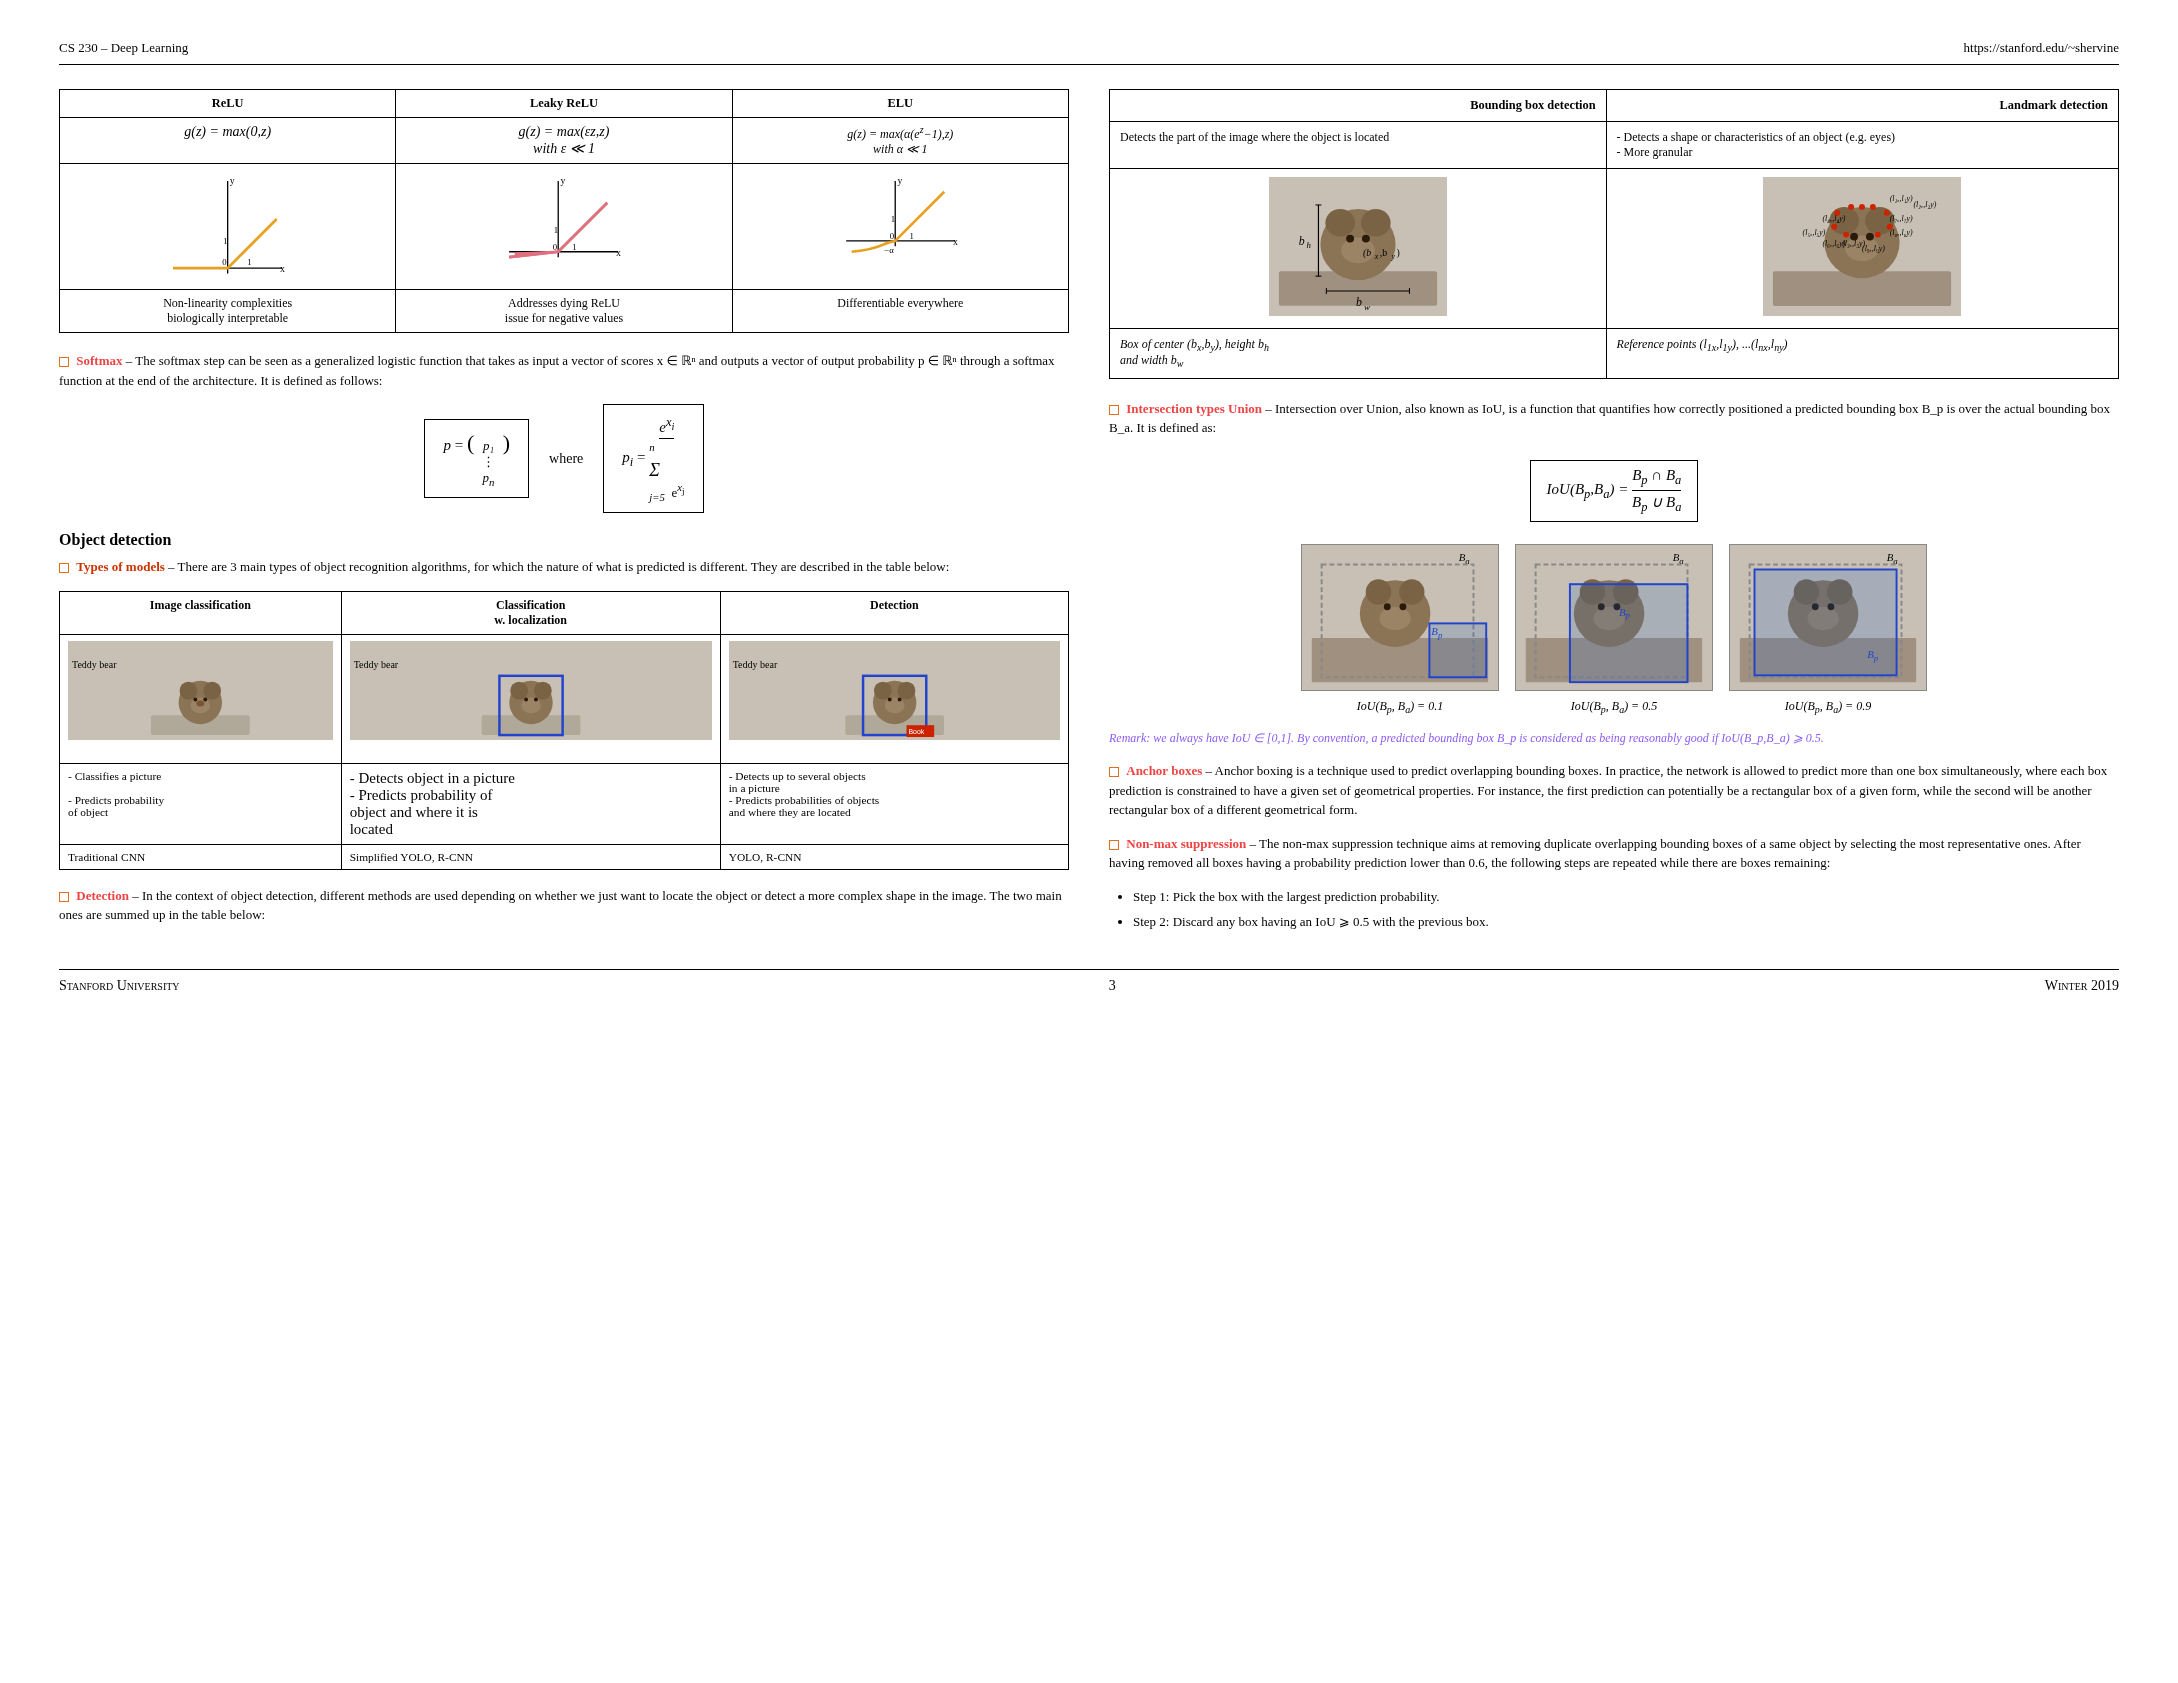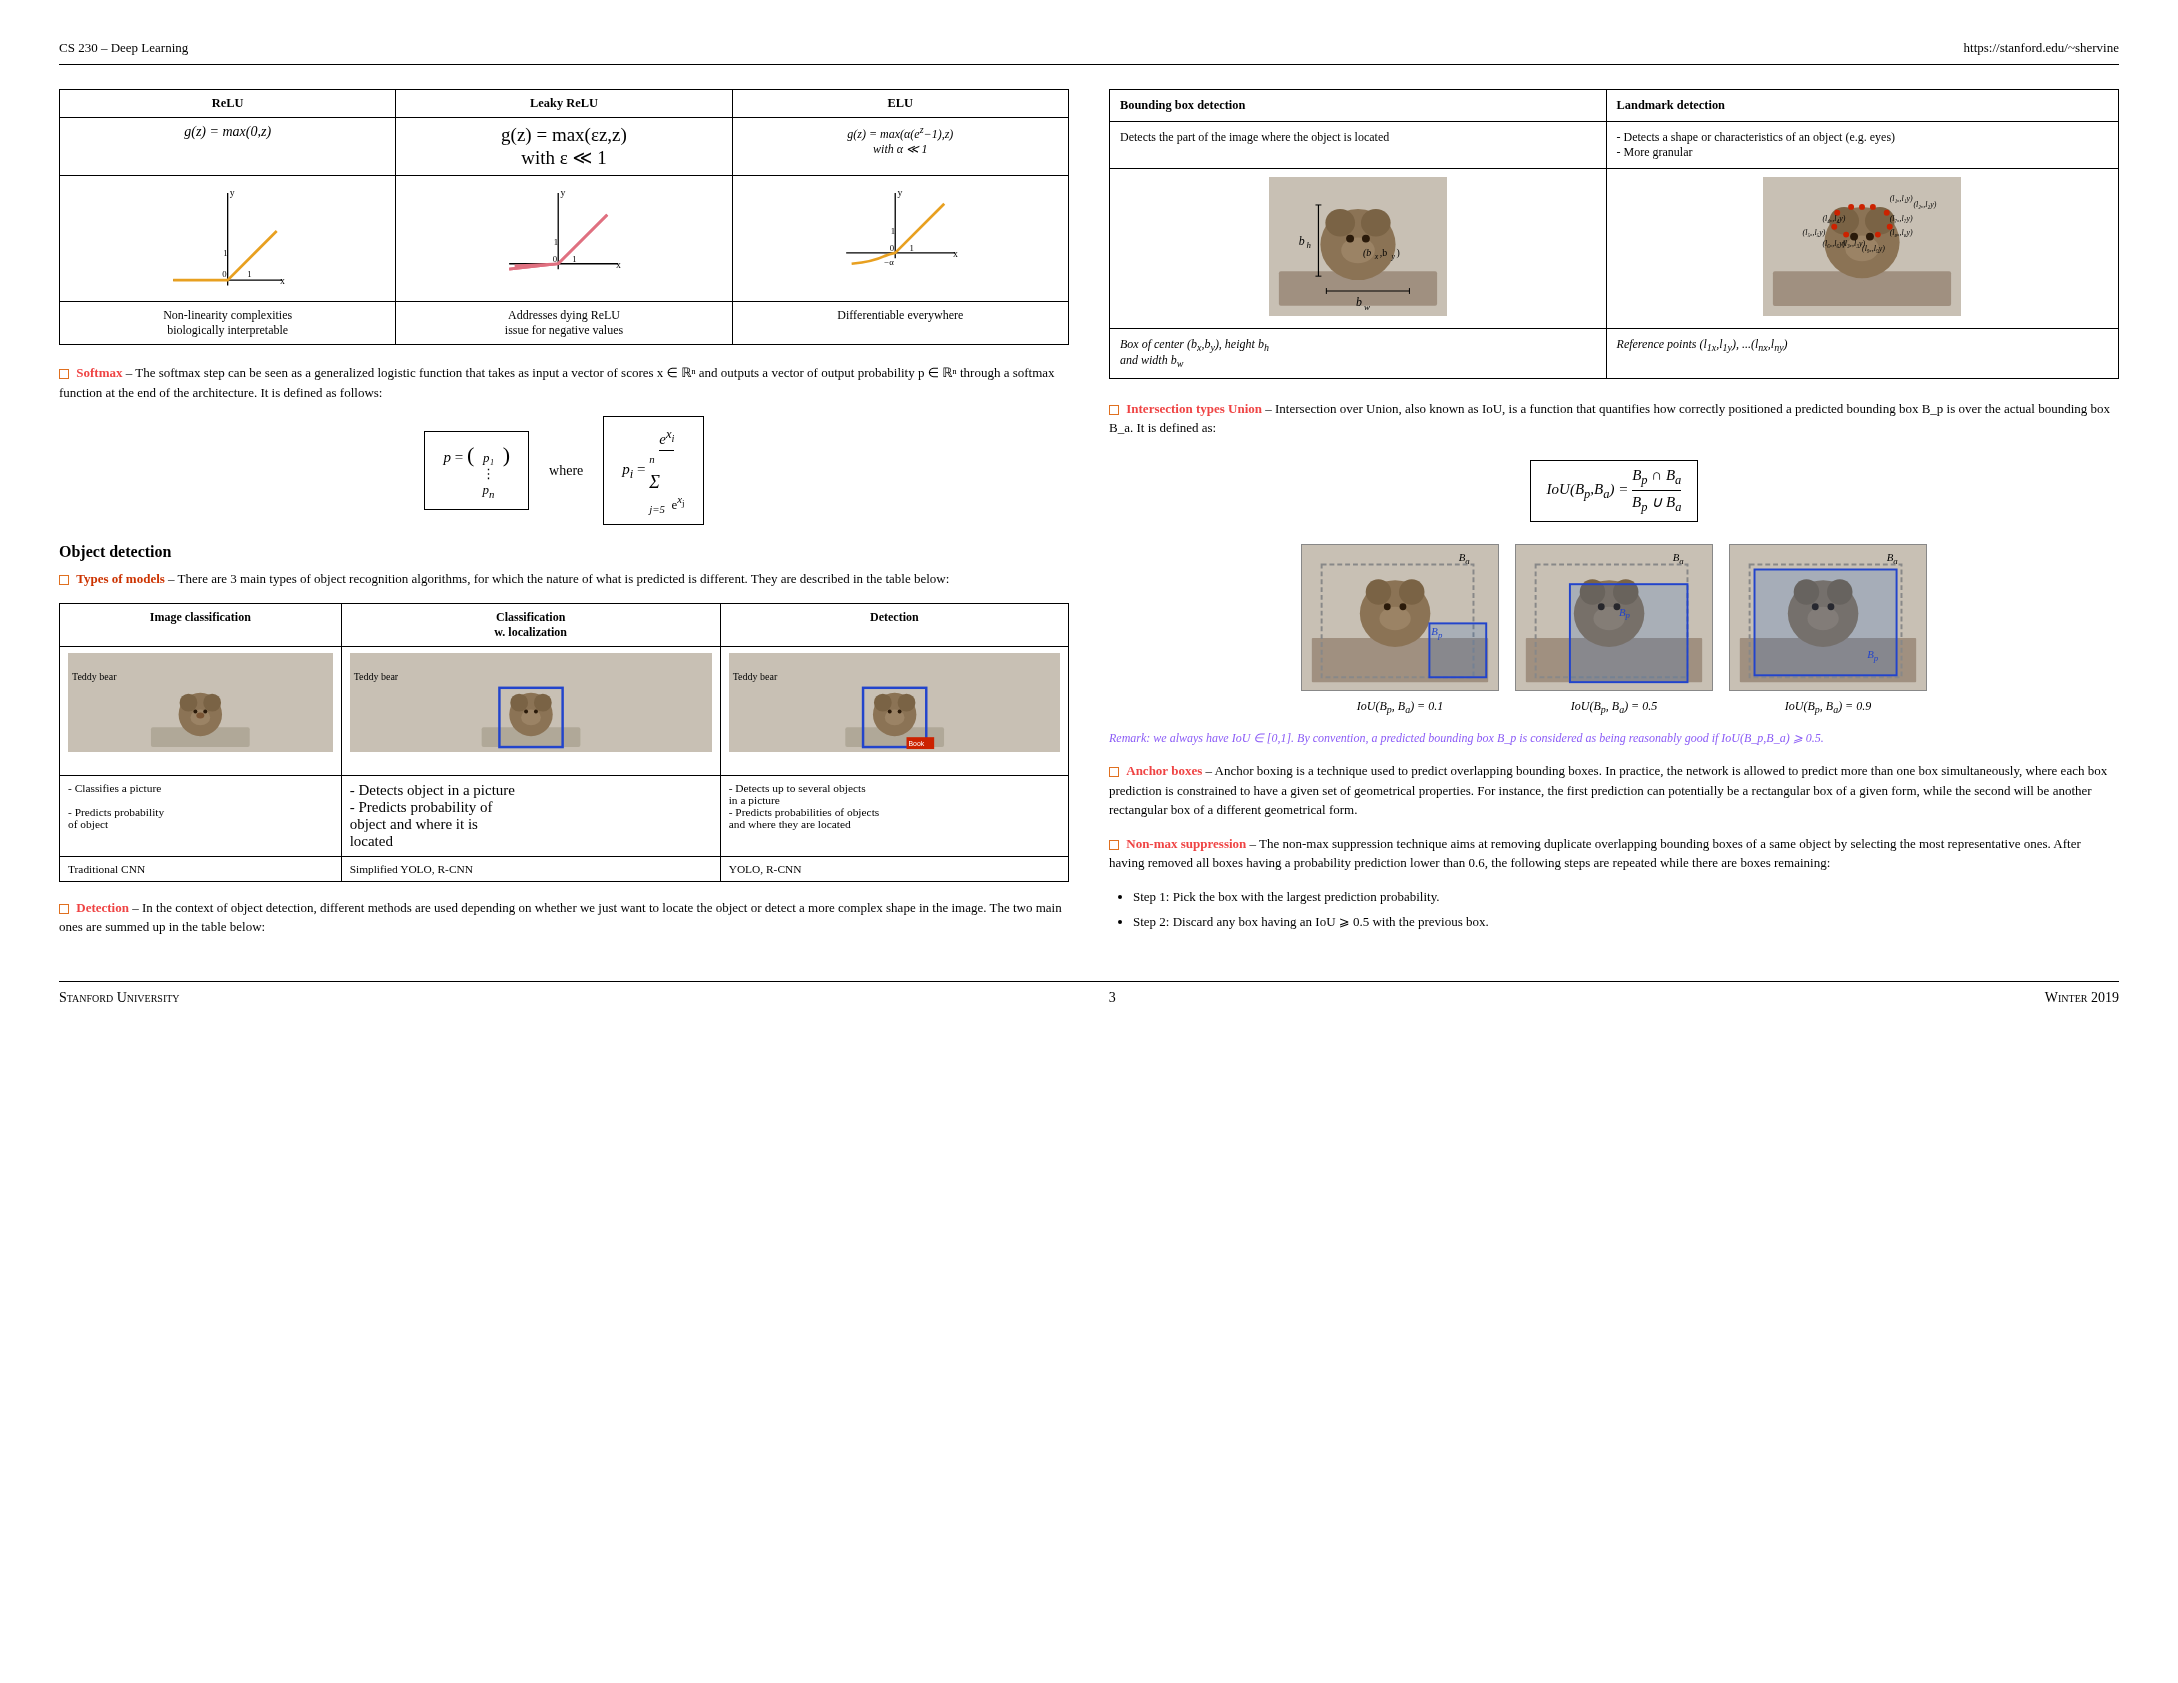--- a/index.html
+++ b/index.html
@@ -115,21 +115,21 @@
       width: 100%;
       border-collapse: collapse;
       font-size: 12.4px;
       margin-bottom: 20px;
     }
     .bb-table th, .bb-table td {
       border: 1px solid #000;
       padding: 8px 10px;
       vertical-align: top;
     }
-    .bb-table th { font-weight: bold; text-align: left; }
+    .bb-table th { font-weight: bold; text-align: right; }
     .bb-image-cell { height: 158px; text-align: center; }
 
     
     .iou-images {
       display: flex;
       gap: 16px;
       margin: 14px 0;
       justify-content: center;
     }
     .iou-img-wrap {
@@ -184,21 +184,21 @@
         <thead>
           <tr>
             <th>ReLU</th>
             <th>Leaky ReLU</th>
             <th>ELU</th>
           </tr>
         </thead>
         <tbody>
           <tr>
             <td style="font-style:italic; font-size:14px;">g(z) = max(0,z)</td>
-            <td style="font-size:19px;">g(z) = max(εz,z)<br>with ε ≪ 1</td>
+            <td style="font-style:italic; font-size:14px;">g(z) = max(εz,z)<br>with ε ≪ 1</td>
             <td style="font-style:italic; font-size:12px;">g(z) = max(α(e<sup>z</sup>−1),z)<br>with α ≪ 1</td>
           </tr>
           <tr>
 
             <td class="graph-cell">
               <svg class="graph-svg" viewBox="0 0 120 100" xmlns="http://www.w3.org/2000/svg" style="font-size:12.5px">
                 <line x1="10" y1="90" x2="110" y2="90" stroke="#000" stroke-width="1.2"></line>
                 <line x1="60" y1="10" x2="60" y2="95" stroke="#000" stroke-width="1.2"></line>
                 <text x="108" y="94" font-size="9" font-family="Times New Roman">x</text>
                 <text x="62" y="13" font-size="9" font-family="Times New Roman">y</text>

